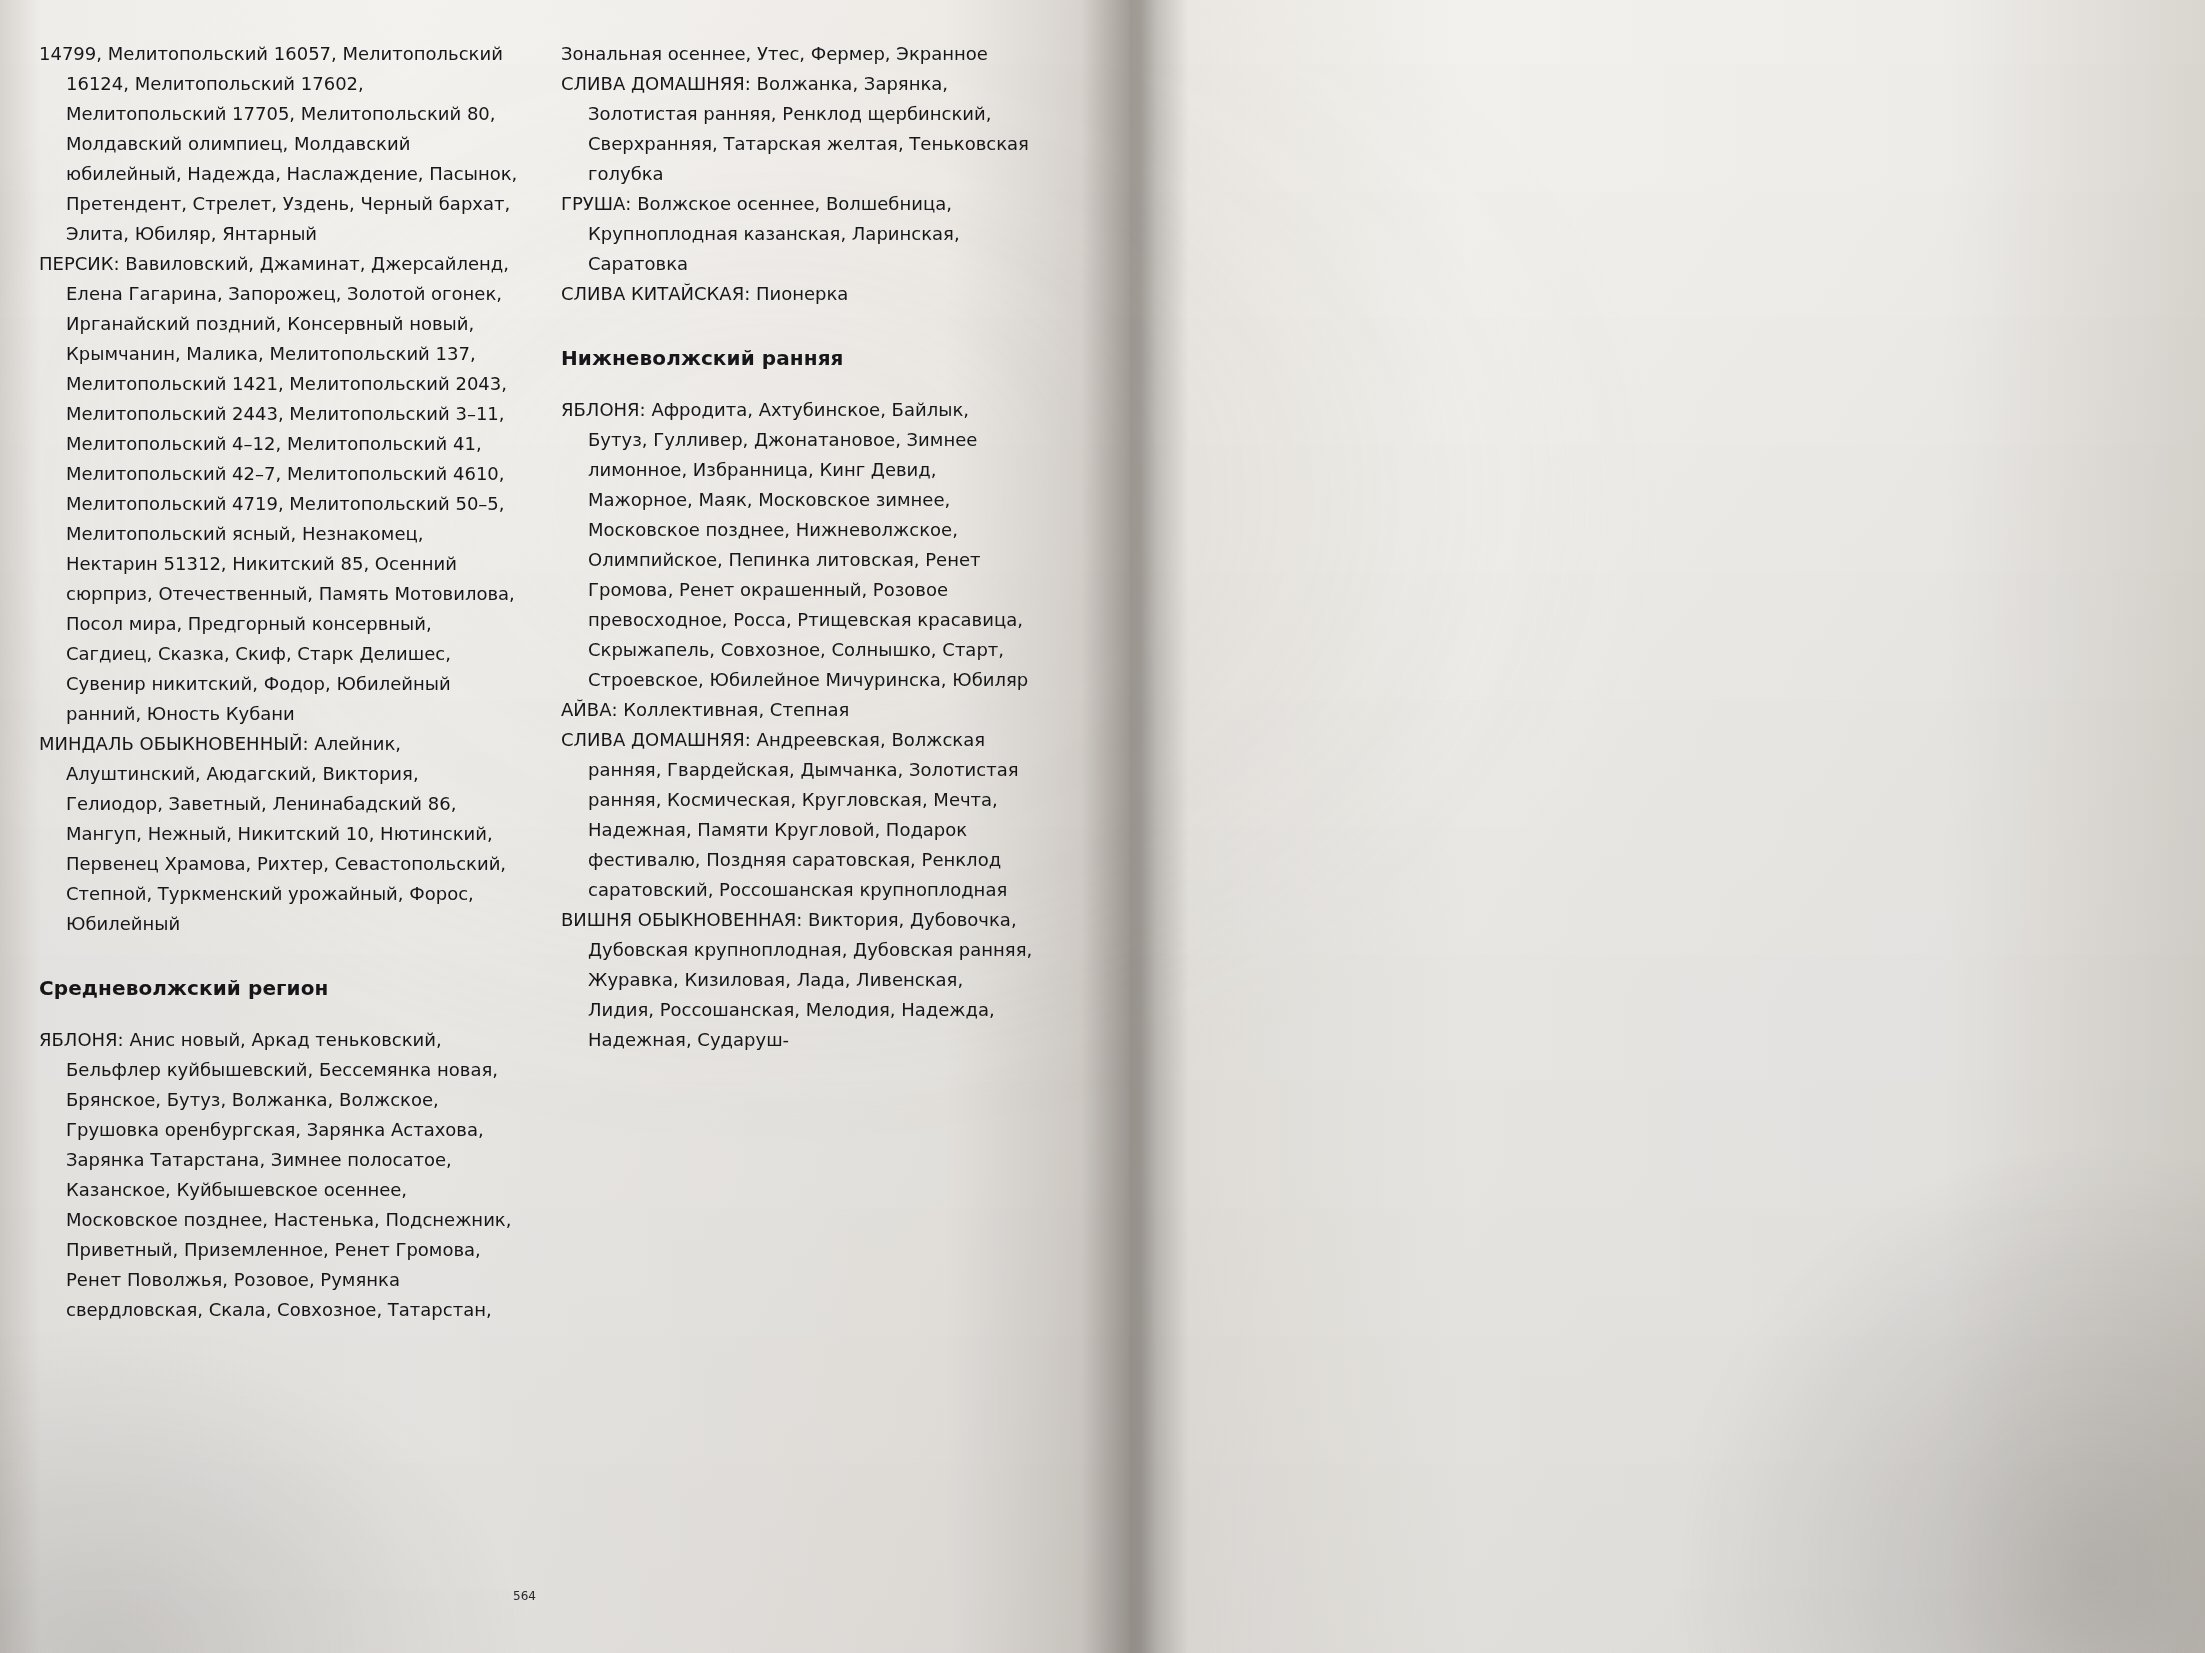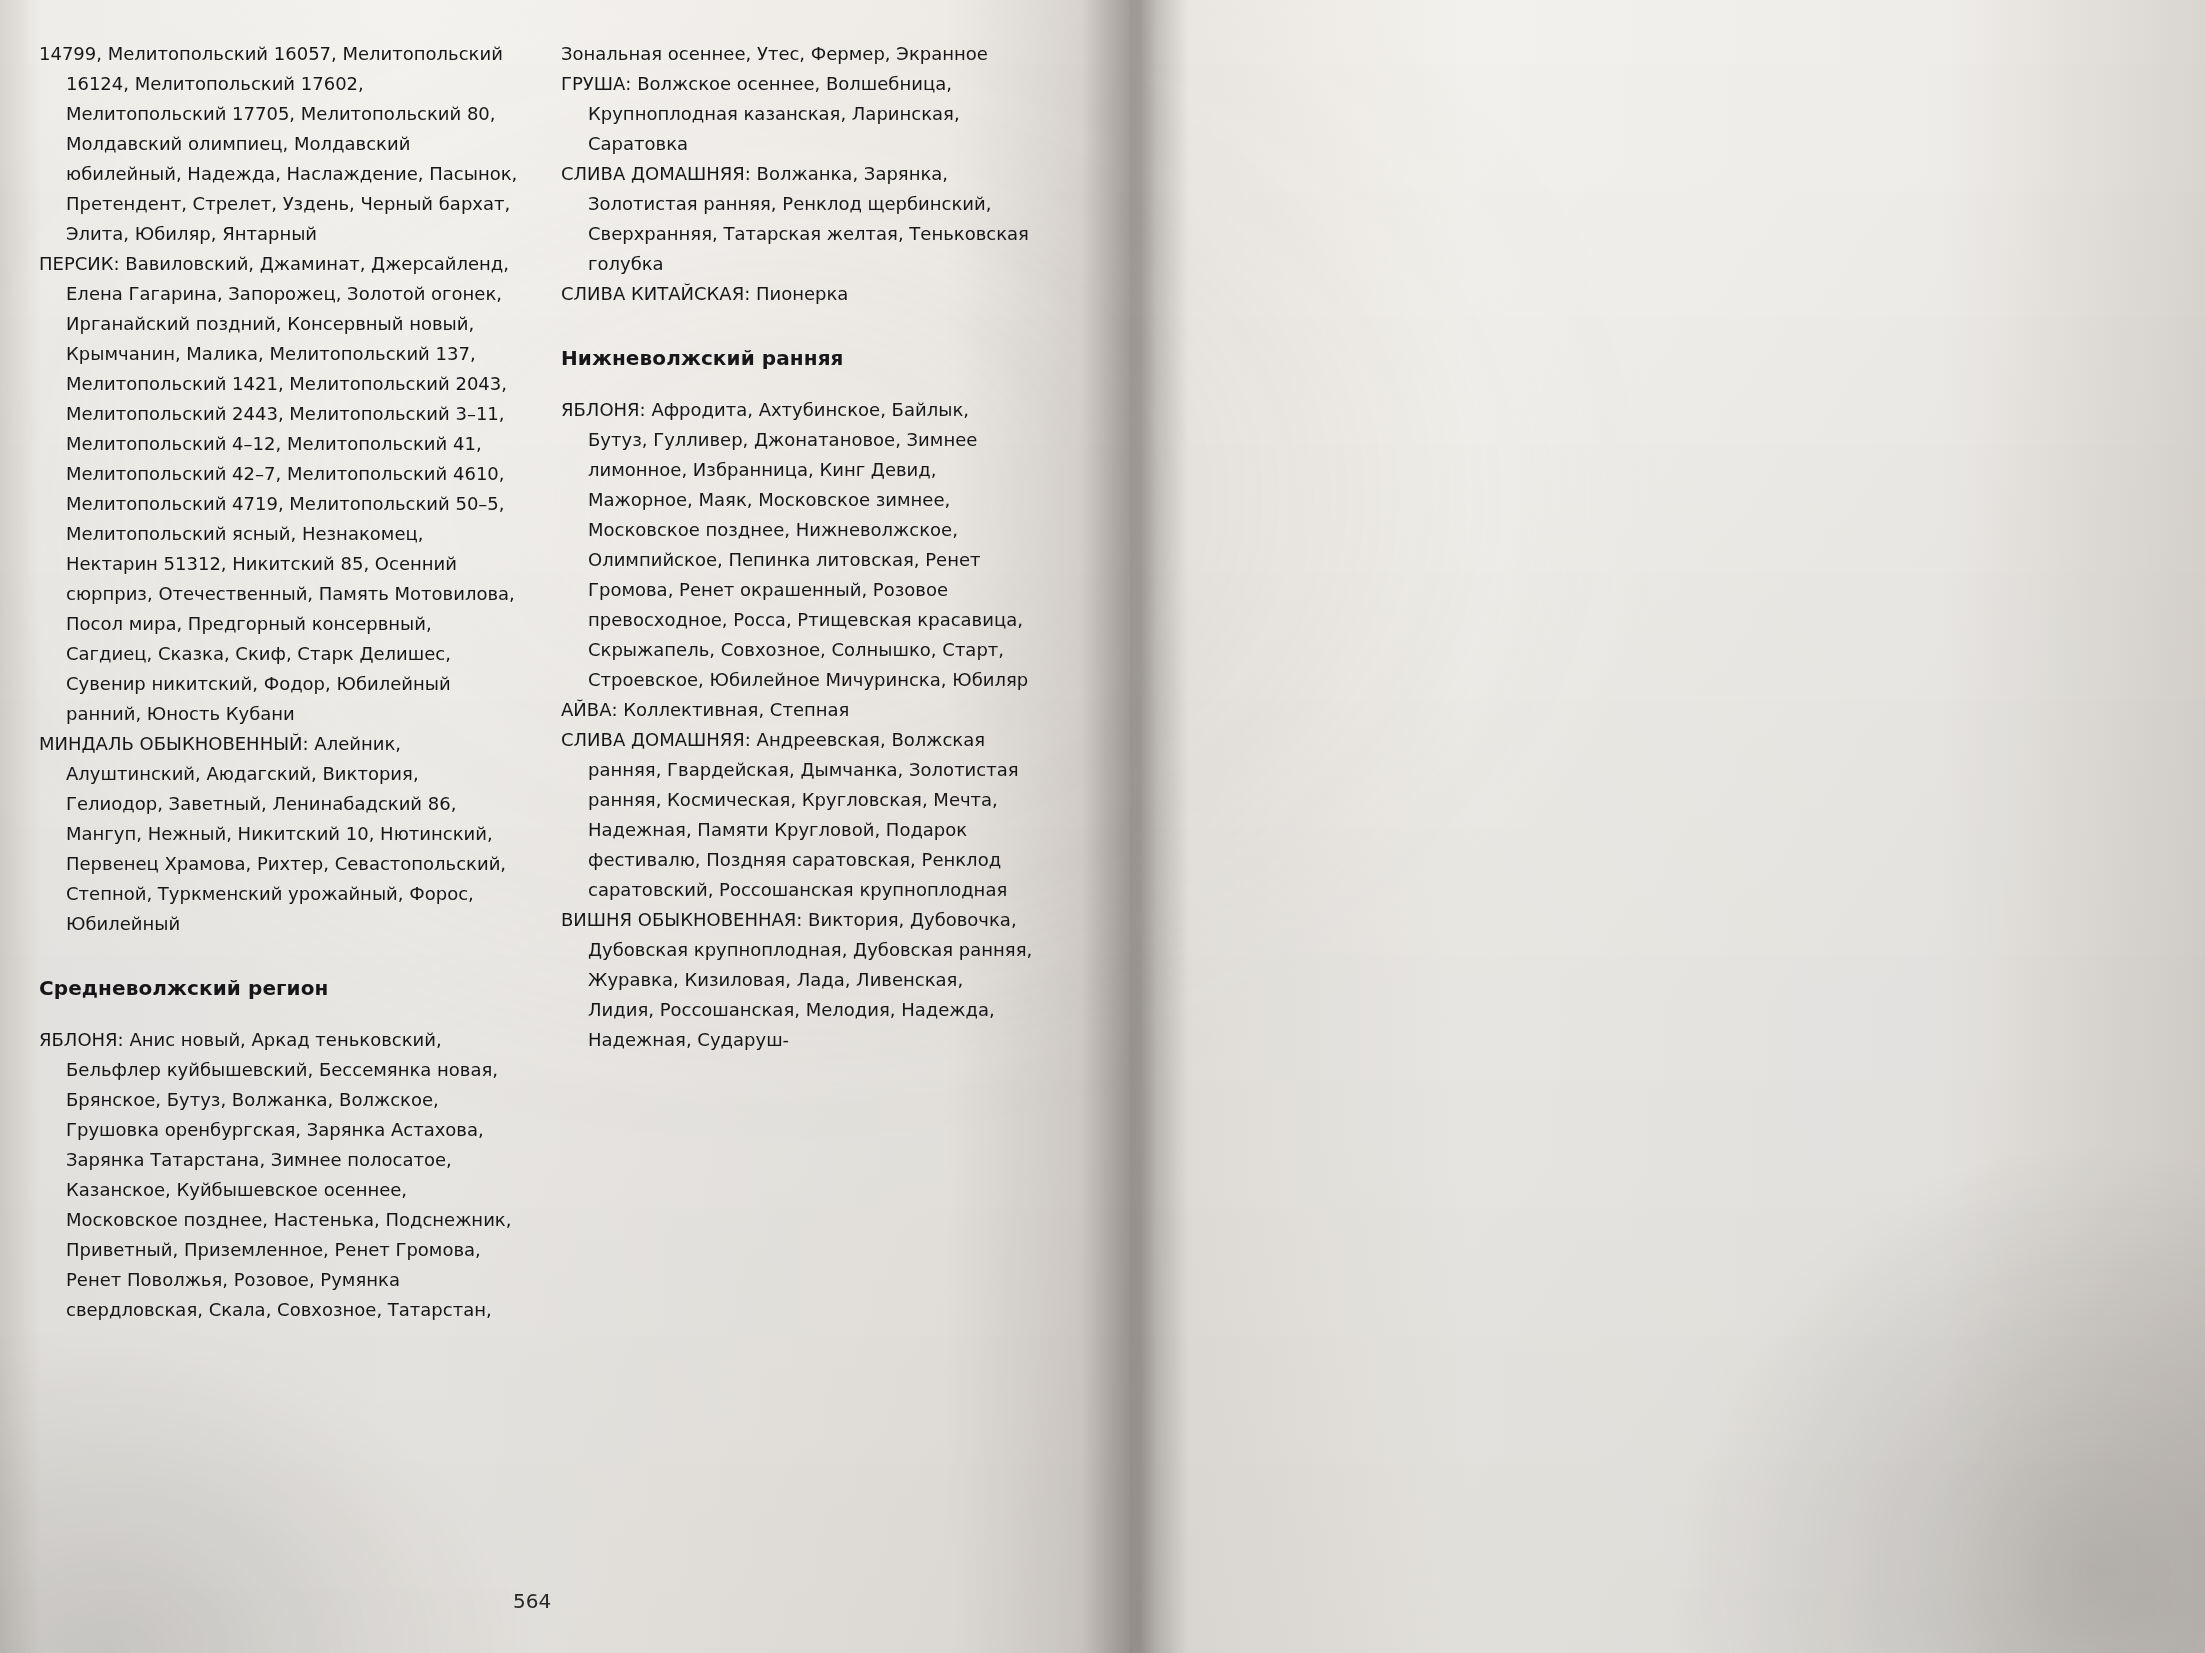--- a/index.html
+++ b/index.html
@@ -87,21 +87,21 @@
     font-weight: bold;
     font-size: 20px;
     line-height: 28px;
     margin: 35px 0 23px 0;
     letter-spacing: 0.1px;
   }
 
   
   .folio {
     position: absolute;
-    font-size: 20px;
+    font-size: 12px;
     color: #2a2a2c;
   }
   #folio-left { left: 513px; top: 1589px; }
 
   
   #blurzone {
     position: absolute;
     left: 1669px;
     top: 1372px;
     width: 534px;
@@ -127,22 +127,22 @@
   <div class="page" id="page-left">
     <div class="col" id="col1">
         <p class="entry">14799, Мелитопольский 16057, Мелитопольский 16124, Мелитопольский 17602, Мелитопольский 17705, Мелитопольский 80, Молдавский олимпиец, Молдавский юбилейный, Надежда, Наслаждение, Пасынок, Претендент, Стрелет, Уздень, Черный бархат, Элита, Юбиляр, Янтарный</p>
         <p class="entry">ПЕРСИК: Вавиловский, Джаминат, Джерсайленд, Елена Гагарина, Запорожец, Золотой огонек, Ирганайский поздний, Консервный новый, Крымчанин, Малика, Мелитопольский 137, Мелитопольский 1421, Мелитопольский 2043, Мелитопольский 2443, Мелитопольский 3–11, Мелитопольский 4–12, Мелитопольский 41, Мелитопольский 42–7, Мелитопольский 4610, Мелитопольский 4719, Мелитопольский 50–5, Мелитопольский ясный, Незнакомец, Нектарин 51312, Никитский 85, Осенний сюрприз, Отечественный, Память Мотовилова, Посол мира, Предгорный консервный, Сагдиец, Сказка, Скиф, Старк Делишес, Сувенир никитский, Фодор, Юбилейный ранний, Юность Кубани</p>
         <p class="entry">МИНДАЛЬ ОБЫКНОВЕННЫЙ: Алейник, Алуштинский, Аюдагский, Виктория, Гелиодор, Заветный, Ленинабадский 86, Мангуп, Нежный, Никитский 10, Нютинский, Первенец Храмова, Рихтер, Севастопольский, Степной, Туркменский урожайный, Форос, Юбилейный</p>
         <div class="head">Средневолжский регион</div>
         <p class="entry">ЯБЛОНЯ: Анис новый, Аркад теньковский, Бельфлер куйбышевский, Бессемянка новая, Брянское, Бутуз, Волжанка, Волжское, Грушовка оренбургская, Зарянка Астахова, Зарянка Татарстана, Зимнее полосатое, Казанское, Куйбышевское осеннее, Московское позднее, Настенька, Подснежник, Приветный, Приземленное, Ренет Громова, Ренет Поволжья, Розовое, Румянка свердловская, Скала, Совхозное, Татарстан,</p>
       </div>
     <div class="col" id="col2">
         <p class="entry">Зональная осеннее, Утес, Фермер, Экранное</p>
+        <p class="entry">СЛИВА ДОМАШНЯЯ: Волжанка, Зарянка, Золотистая ранняя, Ренклод щербинский, Сверхранняя, Татарская желтая, Теньковская голубка</p>
         <p class="entry">ГРУША: Волжское осеннее, Волшебница, Крупноплодная казанская, Ларинская, Саратовка</p>
-        <p class="entry">СЛИВА ДОМАШНЯЯ: Волжанка, Зарянка, Золотистая ранняя, Ренклод щербинский, Сверхранняя, Татарская желтая, Теньковская голубка</p>
         <p class="entry">СЛИВА КИТАЙСКАЯ: Пионерка</p>
         <div class="head">Нижневолжский ранняя</div>
         <p class="entry">ЯБЛОНЯ: Афродита, Ахтубинское, Байлык, Бутуз, Гулливер, Джонатановое, Зимнее лимонное, Избранница, Кинг Девид, Мажорное, Маяк, Московское зимнее, Московское позднее, Нижневолжское, Олимпийское, Пепинка литовская, Ренет Громова, Ренет окрашенный, Розовое превосходное, Росса, Ртищевская красавица, Скрыжапель, Совхозное, Солнышко, Старт, Строевское, Юбилейное Мичуринска, Юбиляр</p>
         <p class="entry">АЙВА: Коллективная, Степная</p>
         <p class="entry">СЛИВА ДОМАШНЯЯ: Андреевская, Волжская ранняя, Гвардейская, Дымчанка, Золотистая ранняя, Космическая, Круглoвская, Мечта, Надежная, Памяти Кругловой, Подарок фестивалю, Поздняя саратовская, Ренклод саратовский, Россошанская крупноплодная</p>
         <p class="entry">ВИШНЯ ОБЫКНОВЕННАЯ: Виктория, Дубовочка, Дубовская крупноплодная, Дубовская ранняя, Журавка, Кизиловая, Лада, Ливенская, Лидия, Россошанская, Мелодия, Надежда, Надежная, Сударуш-</p>
       </div>
     <div class="folio" id="folio-left">564</div>
   </div>
 

